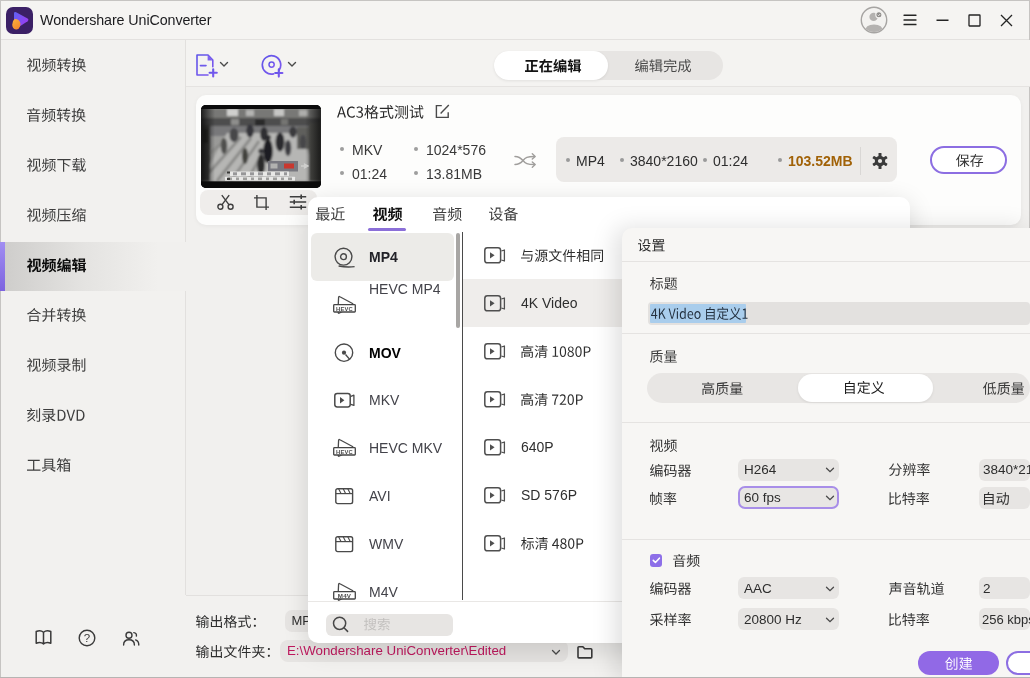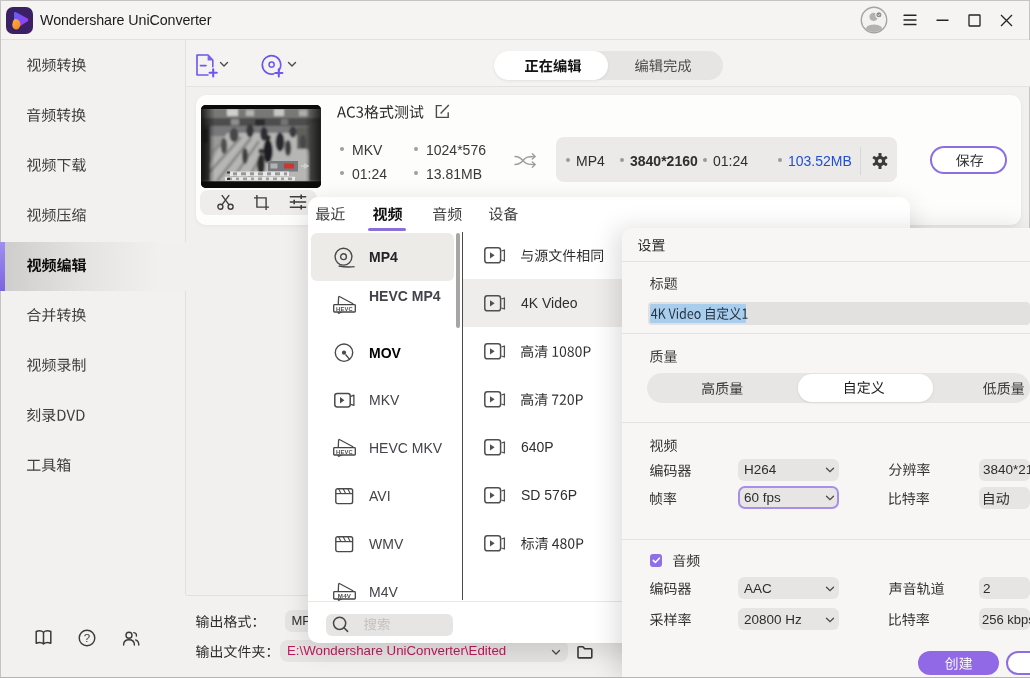--- a/index.html
+++ b/index.html
@@ -267,25 +267,25 @@
     </g>
 <g fill="none" stroke="#a09e9c" stroke-width="1.4" stroke-linecap="round" stroke-linejoin="round">
       <path d="M18.3 1.8 L21.2 4.4 L18.3 7.0"></path>
       <path d="M18.3 10.0 L21.2 12.6 L18.3 15.2"></path>
     </g>
   </svg>
 <div style="position:absolute;left:556px;top:137px;width:341px;height:45px;background:#eceae8;border-radius:8px;"></div>
 <div style="position:absolute;left:566px;top:158px;width:4px;height:4px;background:#9a9a9a;border-radius:2px;"></div>
 <div style="position:absolute;left:576.0px;top:150.5px;height:21px;line-height:21px;font-size:14px;color:#2e2e2e;font-weight:400;text-align:left;font-family:'Liberation Sans',sans-serif;letter-spacing:normal;white-space:nowrap">MP4</div>
 <div style="position:absolute;left:620px;top:158px;width:4px;height:4px;background:#9a9a9a;border-radius:2px;"></div>
-<div style="position:absolute;left:630.0px;top:150.5px;height:21px;line-height:21px;font-size:14px;color:#2e2e2e;font-weight:700;text-align:left;font-family:'Liberation Sans',sans-serif;letter-spacing:normal;white-space:nowrap">3840*2160</div>
+<div style="position:absolute;left:630.0px;top:150.5px;height:21px;line-height:21px;font-size:14px;color:#2e2e2e;font-weight:400;text-align:left;font-family:'Liberation Sans',sans-serif;letter-spacing:normal;white-space:nowrap">3840*2160</div>
 <div style="position:absolute;left:703px;top:158px;width:4px;height:4px;background:#9a9a9a;border-radius:2px;"></div>
 <div style="position:absolute;left:713.0px;top:150.5px;height:21px;line-height:21px;font-size:14px;color:#2e2e2e;font-weight:400;text-align:left;font-family:'Liberation Sans',sans-serif;letter-spacing:normal;white-space:nowrap">01:24</div>
 <div style="position:absolute;left:778px;top:158px;width:4px;height:4px;background:#9a9a9a;border-radius:2px;"></div>
-<div style="position:absolute;left:788.0px;top:150.5px;height:21px;line-height:21px;font-size:14px;color:#1d4ed8;font-weight:400;text-align:left;font-family:'Liberation Sans',sans-serif;letter-spacing:normal;white-space:nowrap">103.52MB</div>
+<div style="position:absolute;left:788.0px;top:150.5px;height:21px;line-height:21px;font-size:14px;color:#a16207;font-weight:700;text-align:left;font-family:'Liberation Sans',sans-serif;letter-spacing:normal;white-space:nowrap">103.52MB</div>
 <div style="position:absolute;left:860px;top:147px;width:1px;height:28px;background:#d9d7d5;border-radius:0px;"></div>
 <svg style="position:absolute;left:872px;top:153px;" width="16" height="16" viewBox="0 0 16 16">
     <g fill="#3b3b3b">
       <g id="gt">
         <rect x="6.5" y="0" width="3" height="4" rx="0.6"></rect>
       </g>
 <use href="#gt" transform="rotate(60 8 8)"></use>
       <use href="#gt" transform="rotate(120 8 8)"></use>
       <use href="#gt" transform="rotate(180 8 8)"></use>
       <use href="#gt" transform="rotate(240 8 8)"></use>
@@ -367,21 +367,21 @@
     <rect x="0.8" y="0.8" width="16.8" height="14.8" rx="1.8" fill="none" stroke="#4a4a4a" stroke-width="1.4"></rect>
 <path d="M0.8 5.6 L17.6 5.6" stroke="#4a4a4a" stroke-width="1.2"></path>
 <path d="M3.6 0.8 L6.0 5.6 M8.2 0.8 L10.6 5.6 M12.8 0.8 L15.2 5.6" stroke="#4a4a4a" stroke-width="1.1"></path>
   </svg>
 <svg style="position:absolute;left:333px;top:581px;" width="25" height="22" viewBox="0 0 25 22">
     <path d="M5.2 11.8 L5.6 3.3 Q5.7 2.0 6.9 2.7 L19.5 9.5 Q20.7 10.3 19.5 11.0 L18.0 11.9 M5.3 14.8 L5.2 18.3 Q5.2 19.7 6.5 19.0 L9.5 17.4" fill="none" stroke="#4a4a4a" stroke-width="1.3" stroke-linejoin="round"></path>
 <rect x="0.7" y="10.6" width="21.6" height="7.4" rx="0.8" fill="#fff" stroke="#454545" stroke-width="1.3"></rect>
 <text x="11.5" y="16.7" font-family="Liberation Sans" font-size="6.2" font-weight="bold" fill="#4a4a4a" text-anchor="middle" letter-spacing="0.2">M4V</text>
   </svg>
 <div style="position:absolute;left:369.0px;top:246.5px;height:21px;line-height:21px;font-size:14px;color:#222228;font-weight:700;text-align:left;font-family:'Liberation Sans',sans-serif;letter-spacing:normal;white-space:nowrap">MP4</div>
-<div style="position:absolute;left:369.0px;top:286px;height:21px;line-height:21px;font-size:14px;color:#43434a;font-weight:700;text-align:left;font-family:'Liberation Sans',sans-serif;letter-spacing:normal;white-space:nowrap">HEVC MP4</div>
+<div style="position:absolute;left:369.0px;top:279px;height:21px;line-height:21px;font-size:14px;color:#43434a;font-weight:400;text-align:left;font-family:'Liberation Sans',sans-serif;letter-spacing:normal;white-space:nowrap">HEVC MP4</div>
 <div style="position:absolute;left:369.0px;top:342.5px;height:21px;line-height:21px;font-size:14px;color:#000000;font-weight:700;text-align:left;font-family:'Liberation Sans',sans-serif;letter-spacing:normal;white-space:nowrap">MOV</div>
 <div style="position:absolute;left:369.0px;top:389.5px;height:21px;line-height:21px;font-size:14px;color:#43434a;font-weight:400;text-align:left;font-family:'Liberation Sans',sans-serif;letter-spacing:normal;white-space:nowrap">MKV</div>
 <div style="position:absolute;left:369.0px;top:437.5px;height:21px;line-height:21px;font-size:14px;color:#43434a;font-weight:400;text-align:left;font-family:'Liberation Sans',sans-serif;letter-spacing:normal;white-space:nowrap">HEVC MKV</div>
 <div style="position:absolute;left:369.0px;top:485.5px;height:21px;line-height:21px;font-size:14px;color:#43434a;font-weight:400;text-align:left;font-family:'Liberation Sans',sans-serif;letter-spacing:normal;white-space:nowrap">AVI</div>
 <div style="position:absolute;left:369.0px;top:533.5px;height:21px;line-height:21px;font-size:14px;color:#43434a;font-weight:400;text-align:right;font-family:'Liberation Sans',sans-serif;letter-spacing:normal;white-space:nowrap">WMV</div>
 <div style="position:absolute;left:369.0px;top:581.5px;height:21px;line-height:21px;font-size:14px;color:#43434a;font-weight:400;text-align:left;font-family:'Liberation Sans',sans-serif;letter-spacing:normal;white-space:nowrap">M4V</div>
 <svg style="position:absolute;left:483.5px;top:246.5px;" width="22" height="17" viewBox="0 0 22 17">
     <rect x="0.8" y="0.8" width="15.8" height="15" rx="2.6" fill="none" stroke="#4f4f4f" stroke-width="1.5"></rect>
 <path d="M6.0 5.2 L10.6 8.3 L6.0 11.4 Z" fill="#4f4f4f"></path>
 <path d="M17.4 4.0 L20.4 3.0 L20.4 14.0 L17.4 13.0" fill="none" stroke="#4f4f4f" stroke-width="1.3" stroke-linejoin="round"></path>

